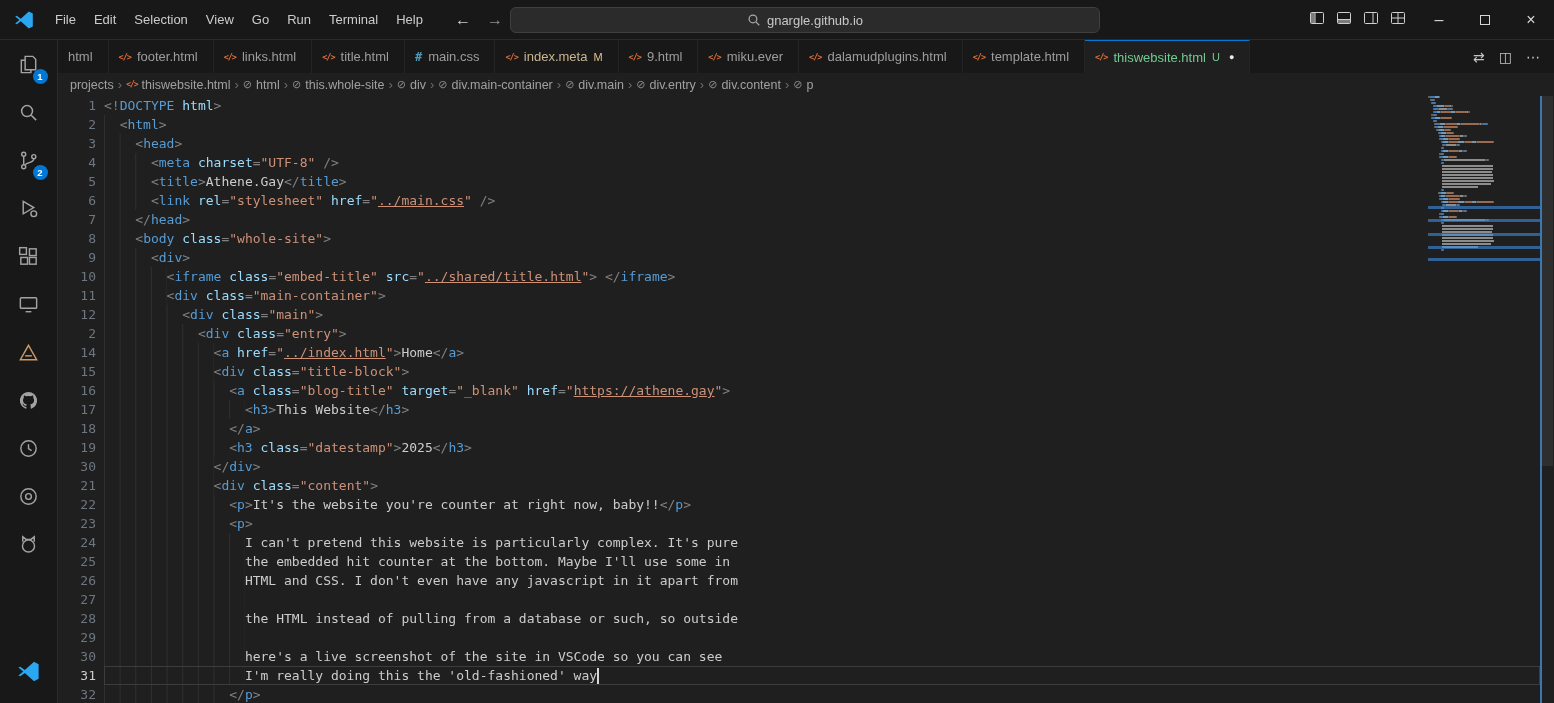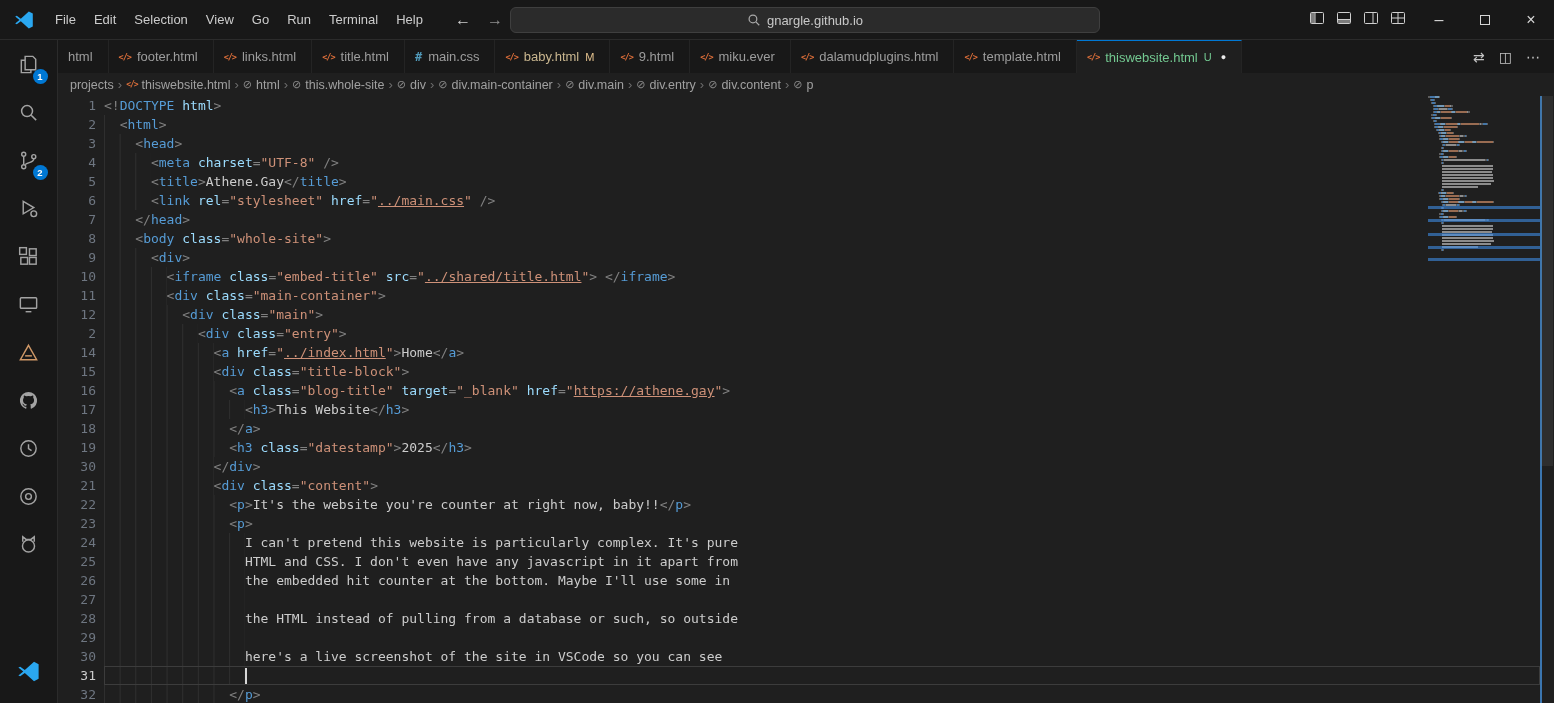--- a/index.html
+++ b/index.html
@@ -273,21 +273,21 @@
           <div class="tab">
             <span class="ficon html">&lt;/&gt;</span>
             <span class="tab-label">title.html</span>
           </div>
           <div class="tab">
             <span class="ficon css">#</span>
             <span class="tab-label">main.css</span>
           </div>
           <div class="tab">
             <span class="ficon html">&lt;/&gt;</span>
-            <span class="tab-label git-M">baby.html</span>
+            <span class="tab-label git-M">index.meta</span>
             <span class="git-letter git-M">M</span>
           </div>
           <div class="tab">
             <span class="ficon html">&lt;/&gt;</span>
             <span class="tab-label">9.html</span>
           </div>
           <div class="tab">
             <span class="ficon html">&lt;/&gt;</span>
             <span class="tab-label">miku.ever</span>
           </div>
@@ -636,42 +636,43 @@
             <span class="tk-p">&lt;</span>
             <span class="tk-t">p</span>
             <span class="tk-p">&gt;</span>
           </div>
           <div class="code-line">
             <span class="indent" style="width: 18ch;"></span>
             <span class="tk-x">I can't pretend this website is particularly complex. It's pure</span>
           </div>
           <div class="code-line">
             <span class="indent" style="width: 18ch;"></span>
+            <span class="tk-x">the embedded hit counter at the bottom. Maybe I'll use some in</span>
+          </div>
+          <div class="code-line">
+            <span class="indent" style="width: 18ch;"></span>
             <span class="tk-x">HTML and CSS. I don't even have any javascript in it apart from</span>
-          </div>
-          <div class="code-line">
-            <span class="indent" style="width: 18ch;"></span>
-            <span class="tk-x">the embedded hit counter at the bottom. Maybe I'll use some in</span>
           </div>
           <div class="code-line">
             <span class="indent" style="width: 18ch;"></span>
           </div>
           <div class="code-line">
             <span class="indent" style="width: 18ch;"></span>
             <span class="tk-x">the HTML instead of pulling from a database or such, so outside</span>
           </div>
           <div class="code-line">
             <span class="indent" style="width: 18ch;"></span>
           </div>
           <div class="code-line">
             <span class="indent" style="width: 18ch;"></span>
             <span class="tk-x">here's a live screenshot of the site in VSCode so you can see</span>
           </div>
           <div class="code-line">
             <span class="indent" style="width: 18ch;"></span>
+            <span class="tk-x">I'm really doing this the 'old-fashioned' way</span>
             <span class="cursor"></span>
           </div>
           <div class="code-line">
             <span class="indent" style="width: 16ch;"></span>
             <span class="tk-p">&lt;/</span>
             <span class="tk-t">p</span>
             <span class="tk-p">&gt;</span>
           </div>
         </div>
       <div class="current-line" style="top: 570px;"></div>

